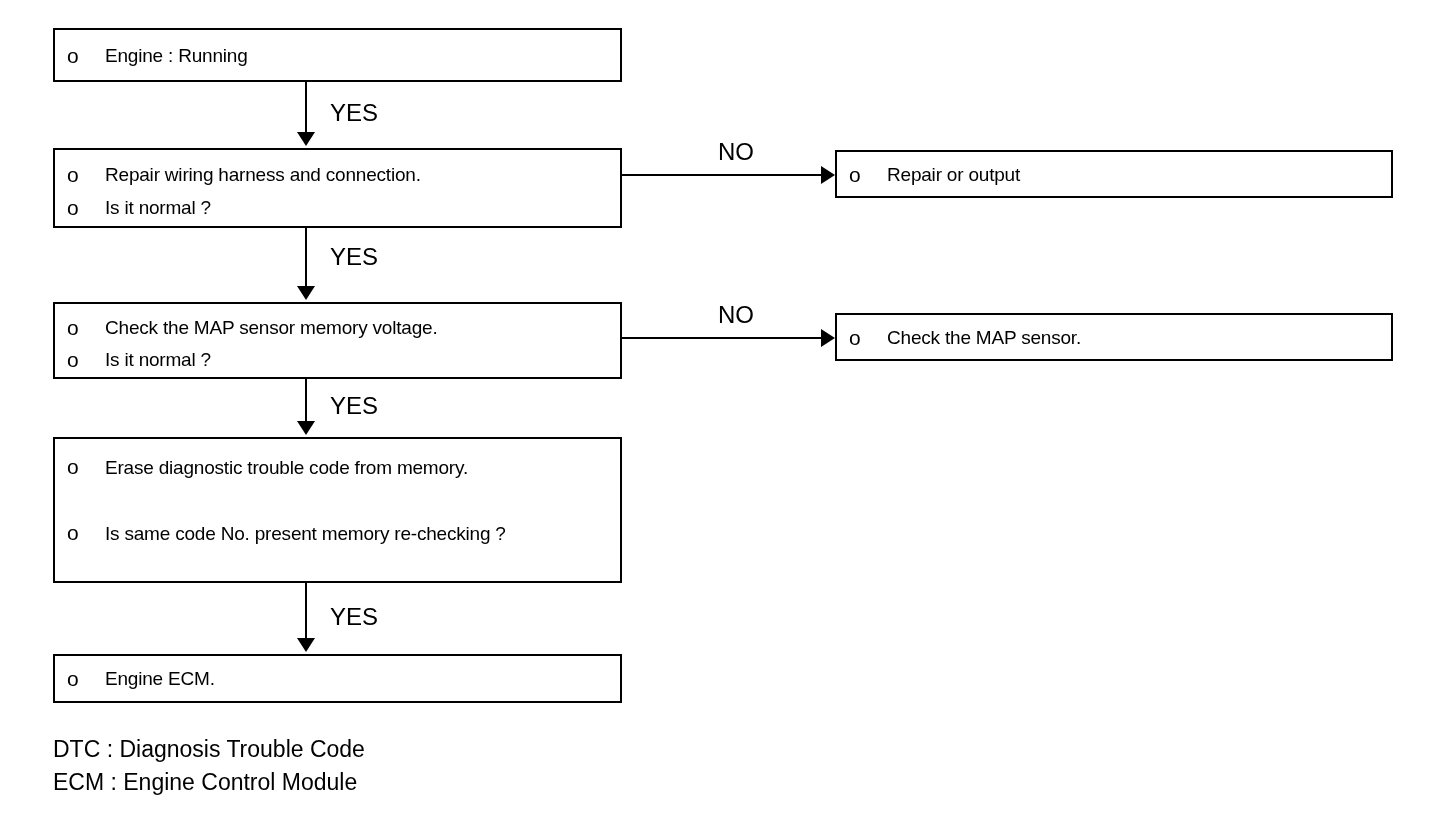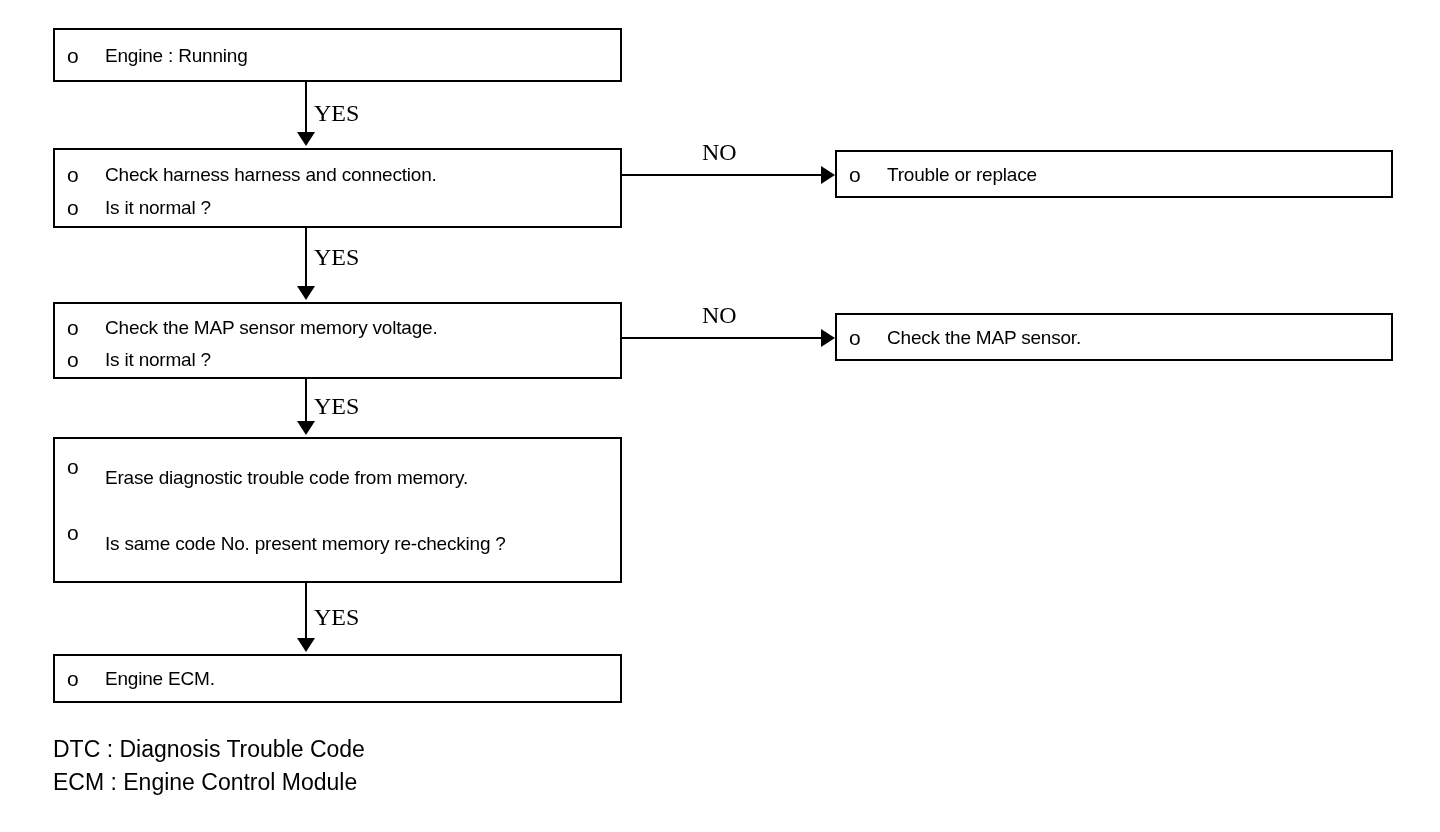--- a/index.html
+++ b/index.html
@@ -65,21 +65,20 @@
     letter-spacing: -0.2px;
     font-family: "Liberation Sans", sans-serif;
     white-space: nowrap;
   }
 
   .btext.wrap {
     white-space: normal;
     text-align: justify;
     text-align-last: left;
     line-height: 33px;
-    margin-top: 10px;
   }
 
   
   #node-engine     { left: 53px;  top: 28px;  width: 569px; height: 54px; }
   #node-harness    { left: 53px;  top: 148px; width: 569px; height: 80px; }
   #node-mapsensor  { left: 53px;  top: 302px; width: 569px; height: 77px; }
   #node-erase      { left: 53px;  top: 437px; width: 569px; height: 146px; }
   #node-ecm        { left: 53px;  top: 654px; width: 569px; height: 49px; }
   #node-repair1    { left: 835px; top: 150px; width: 558px; height: 48px; }
   #node-repair2    { left: 835px; top: 313px; width: 558px; height: 48px; }
@@ -111,22 +110,23 @@
     height: 0;
     border-top: 9px solid transparent;
     border-bottom: 9px solid transparent;
     border-left: 14px solid #000000;
   }
 
   .edge-label {
     position: absolute;
     font-size: 24px;
     line-height: 26px;
-    font-family: Liberation Serif, serif;
+    font-family: Liberation Sans, sans-serif;
     white-space: nowrap;
+    margin-left: 16px;
   }
 
   
   #v1 { top: 82px;  height: 52px; }
   #a1 { top: 132px; }
   #l1 { left: 314px; top: 100px; }
 
   #v2 { top: 228px; height: 60px; }
   #a2 { top: 286px; }
   #l2 { left: 314px; top: 244px; }
@@ -174,38 +174,38 @@
   </div>
 
   <div class="vline" id="v1"></div>
   <div class="arrowhead-down" id="a1"></div>
   <div class="edge-label" id="l1">YES</div>
 
   <div class="node" id="node-harness">
     <div class="node-inner">
       <div class="bullet-row" style="top:12px;">
         <span class="bullet">o</span>
-        <span class="btext">Check harness harness and connection.</span>
+        <span class="btext">Repair wiring harness and connection.</span>
       </div>
       <div class="bullet-row" style="top:45px;">
         <span class="bullet">o</span>
         <span class="btext">Is it normal ?</span>
       </div>
     </div>
   </div>
 
   <div class="hline" id="h1"></div>
   <div class="arrowhead-right" id="ah1"></div>
   <div class="edge-label" id="nl1">NO</div>
 
   <div class="node" id="node-repair1">
     <div class="node-inner">
       <div class="bullet-row" style="top:10px;">
         <span class="bullet">o</span>
-        <span class="btext">Trouble or replace</span>
+        <span class="btext">Repair or output</span>
       </div>
     </div>
   </div>
 
   <div class="vline" id="v2"></div>
   <div class="arrowhead-down" id="a2"></div>
   <div class="edge-label" id="l2">YES</div>
 
   <div class="node" id="node-mapsensor">
     <div class="node-inner">

